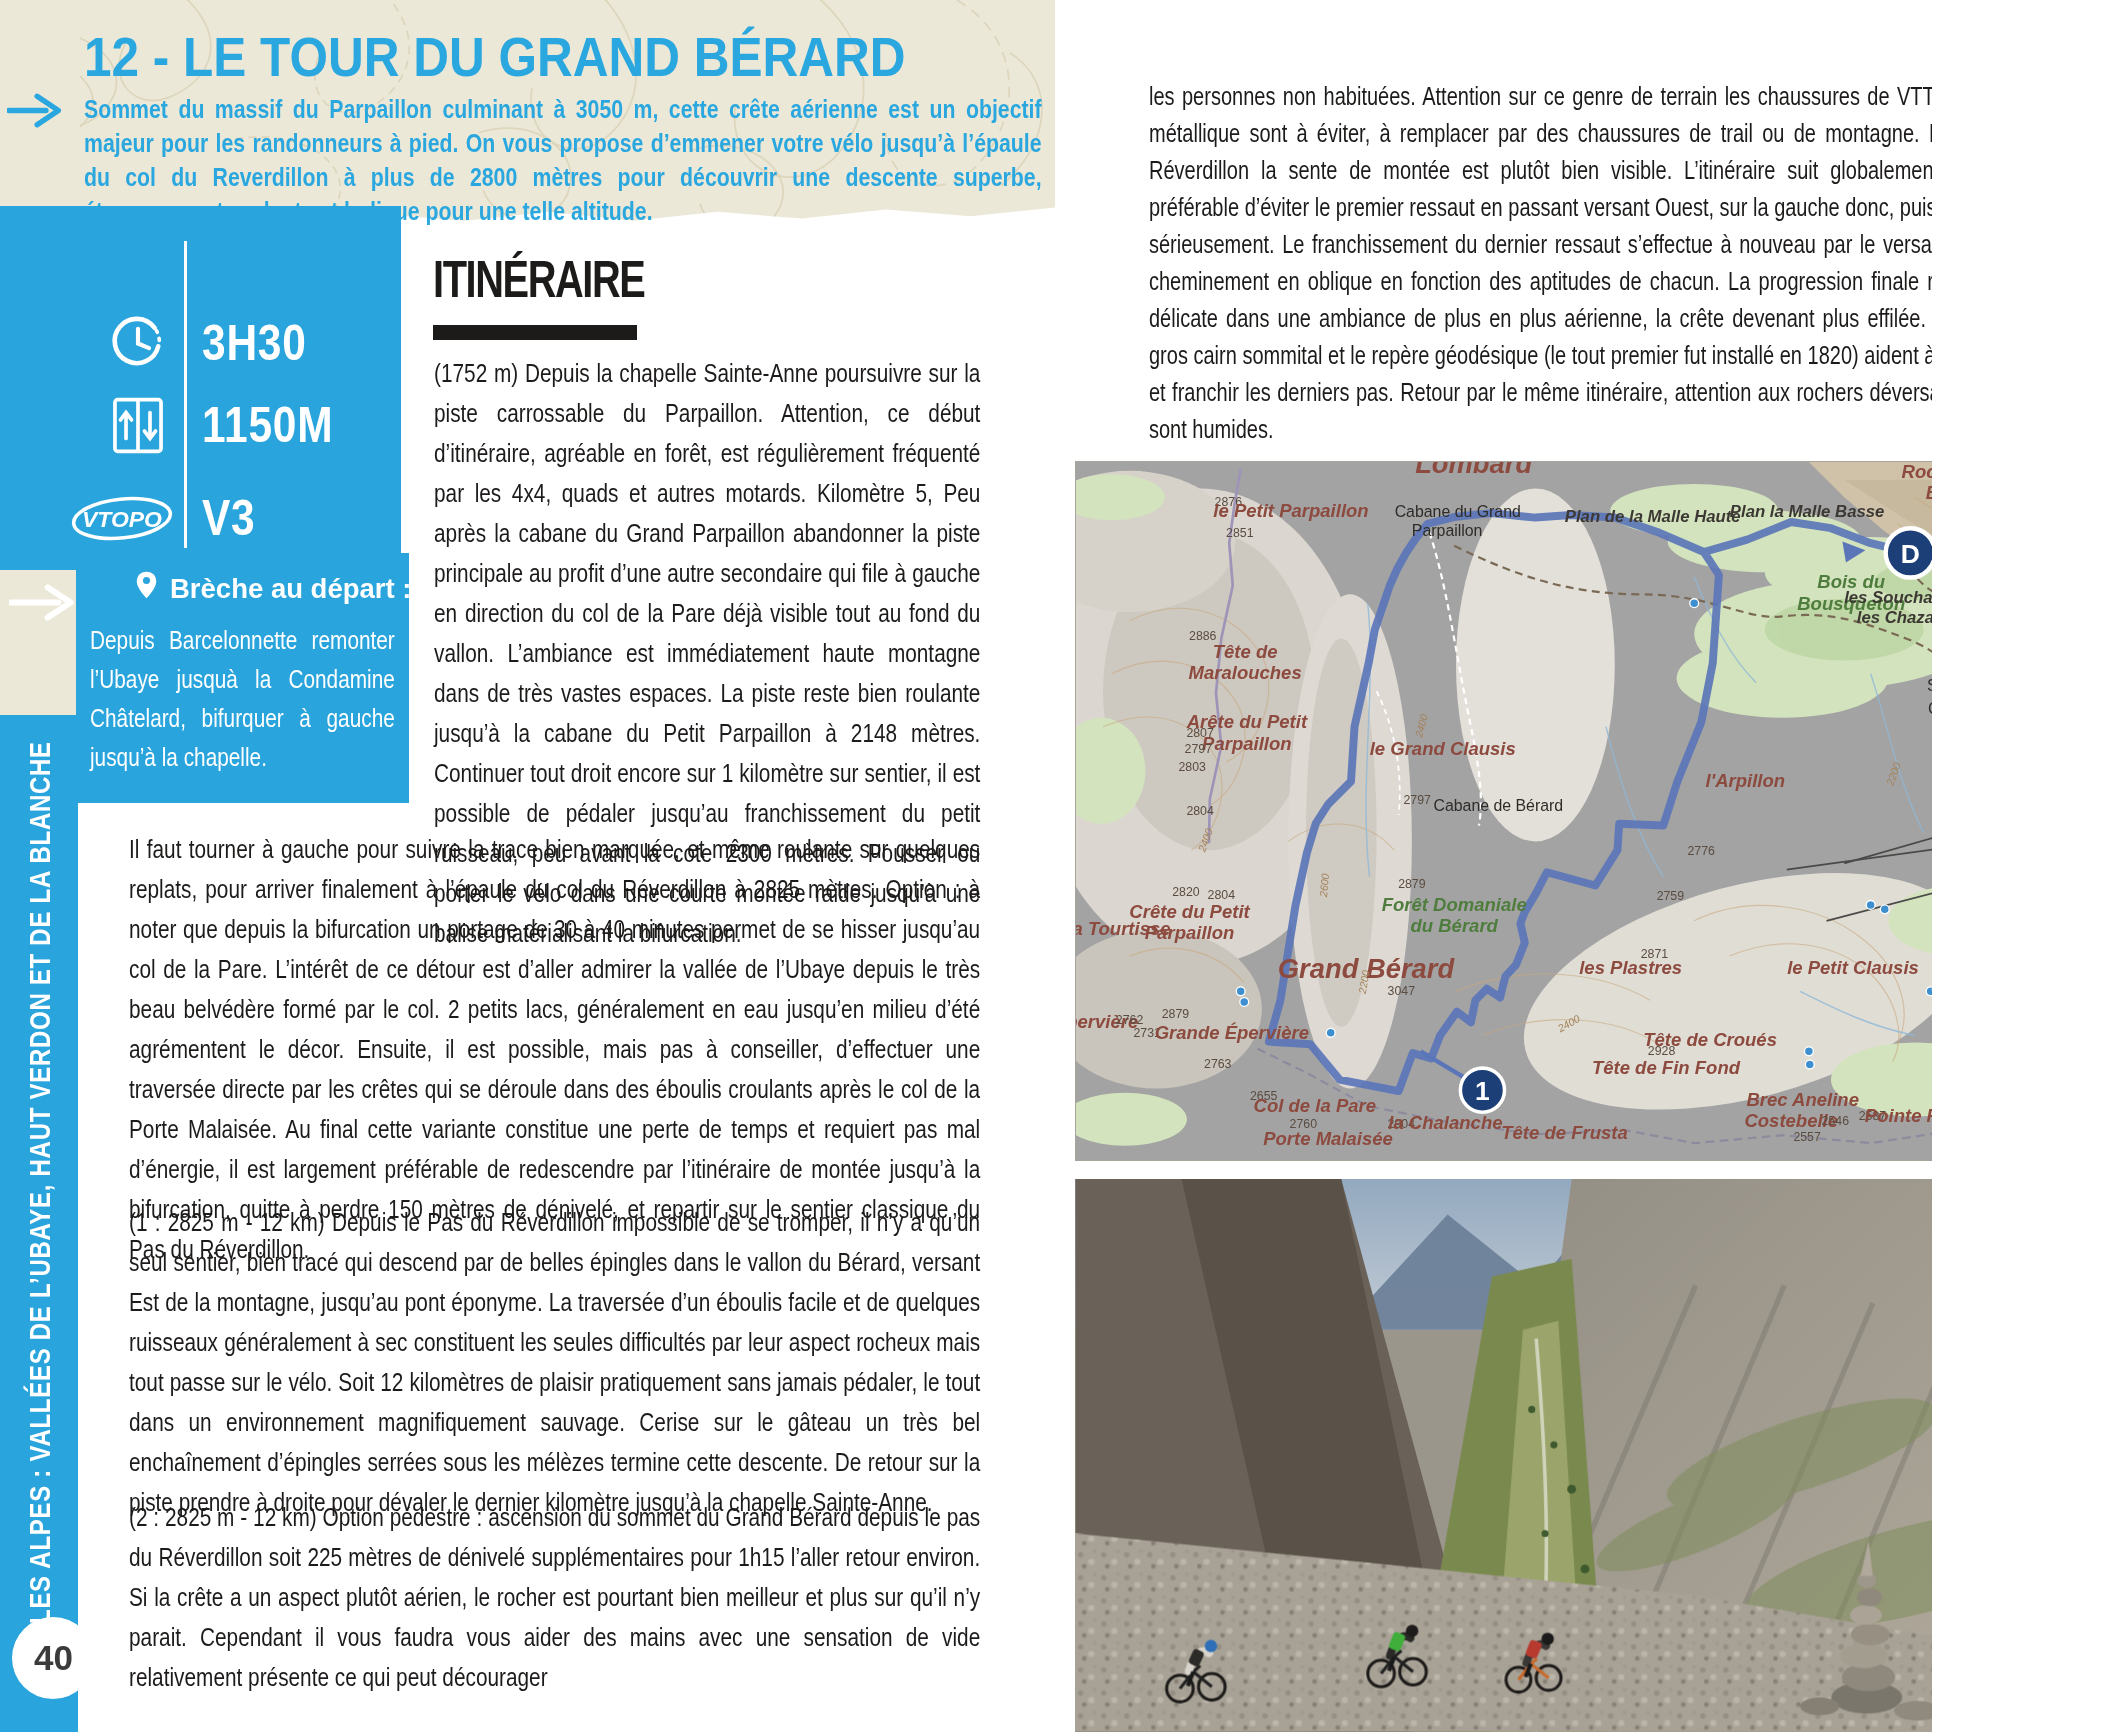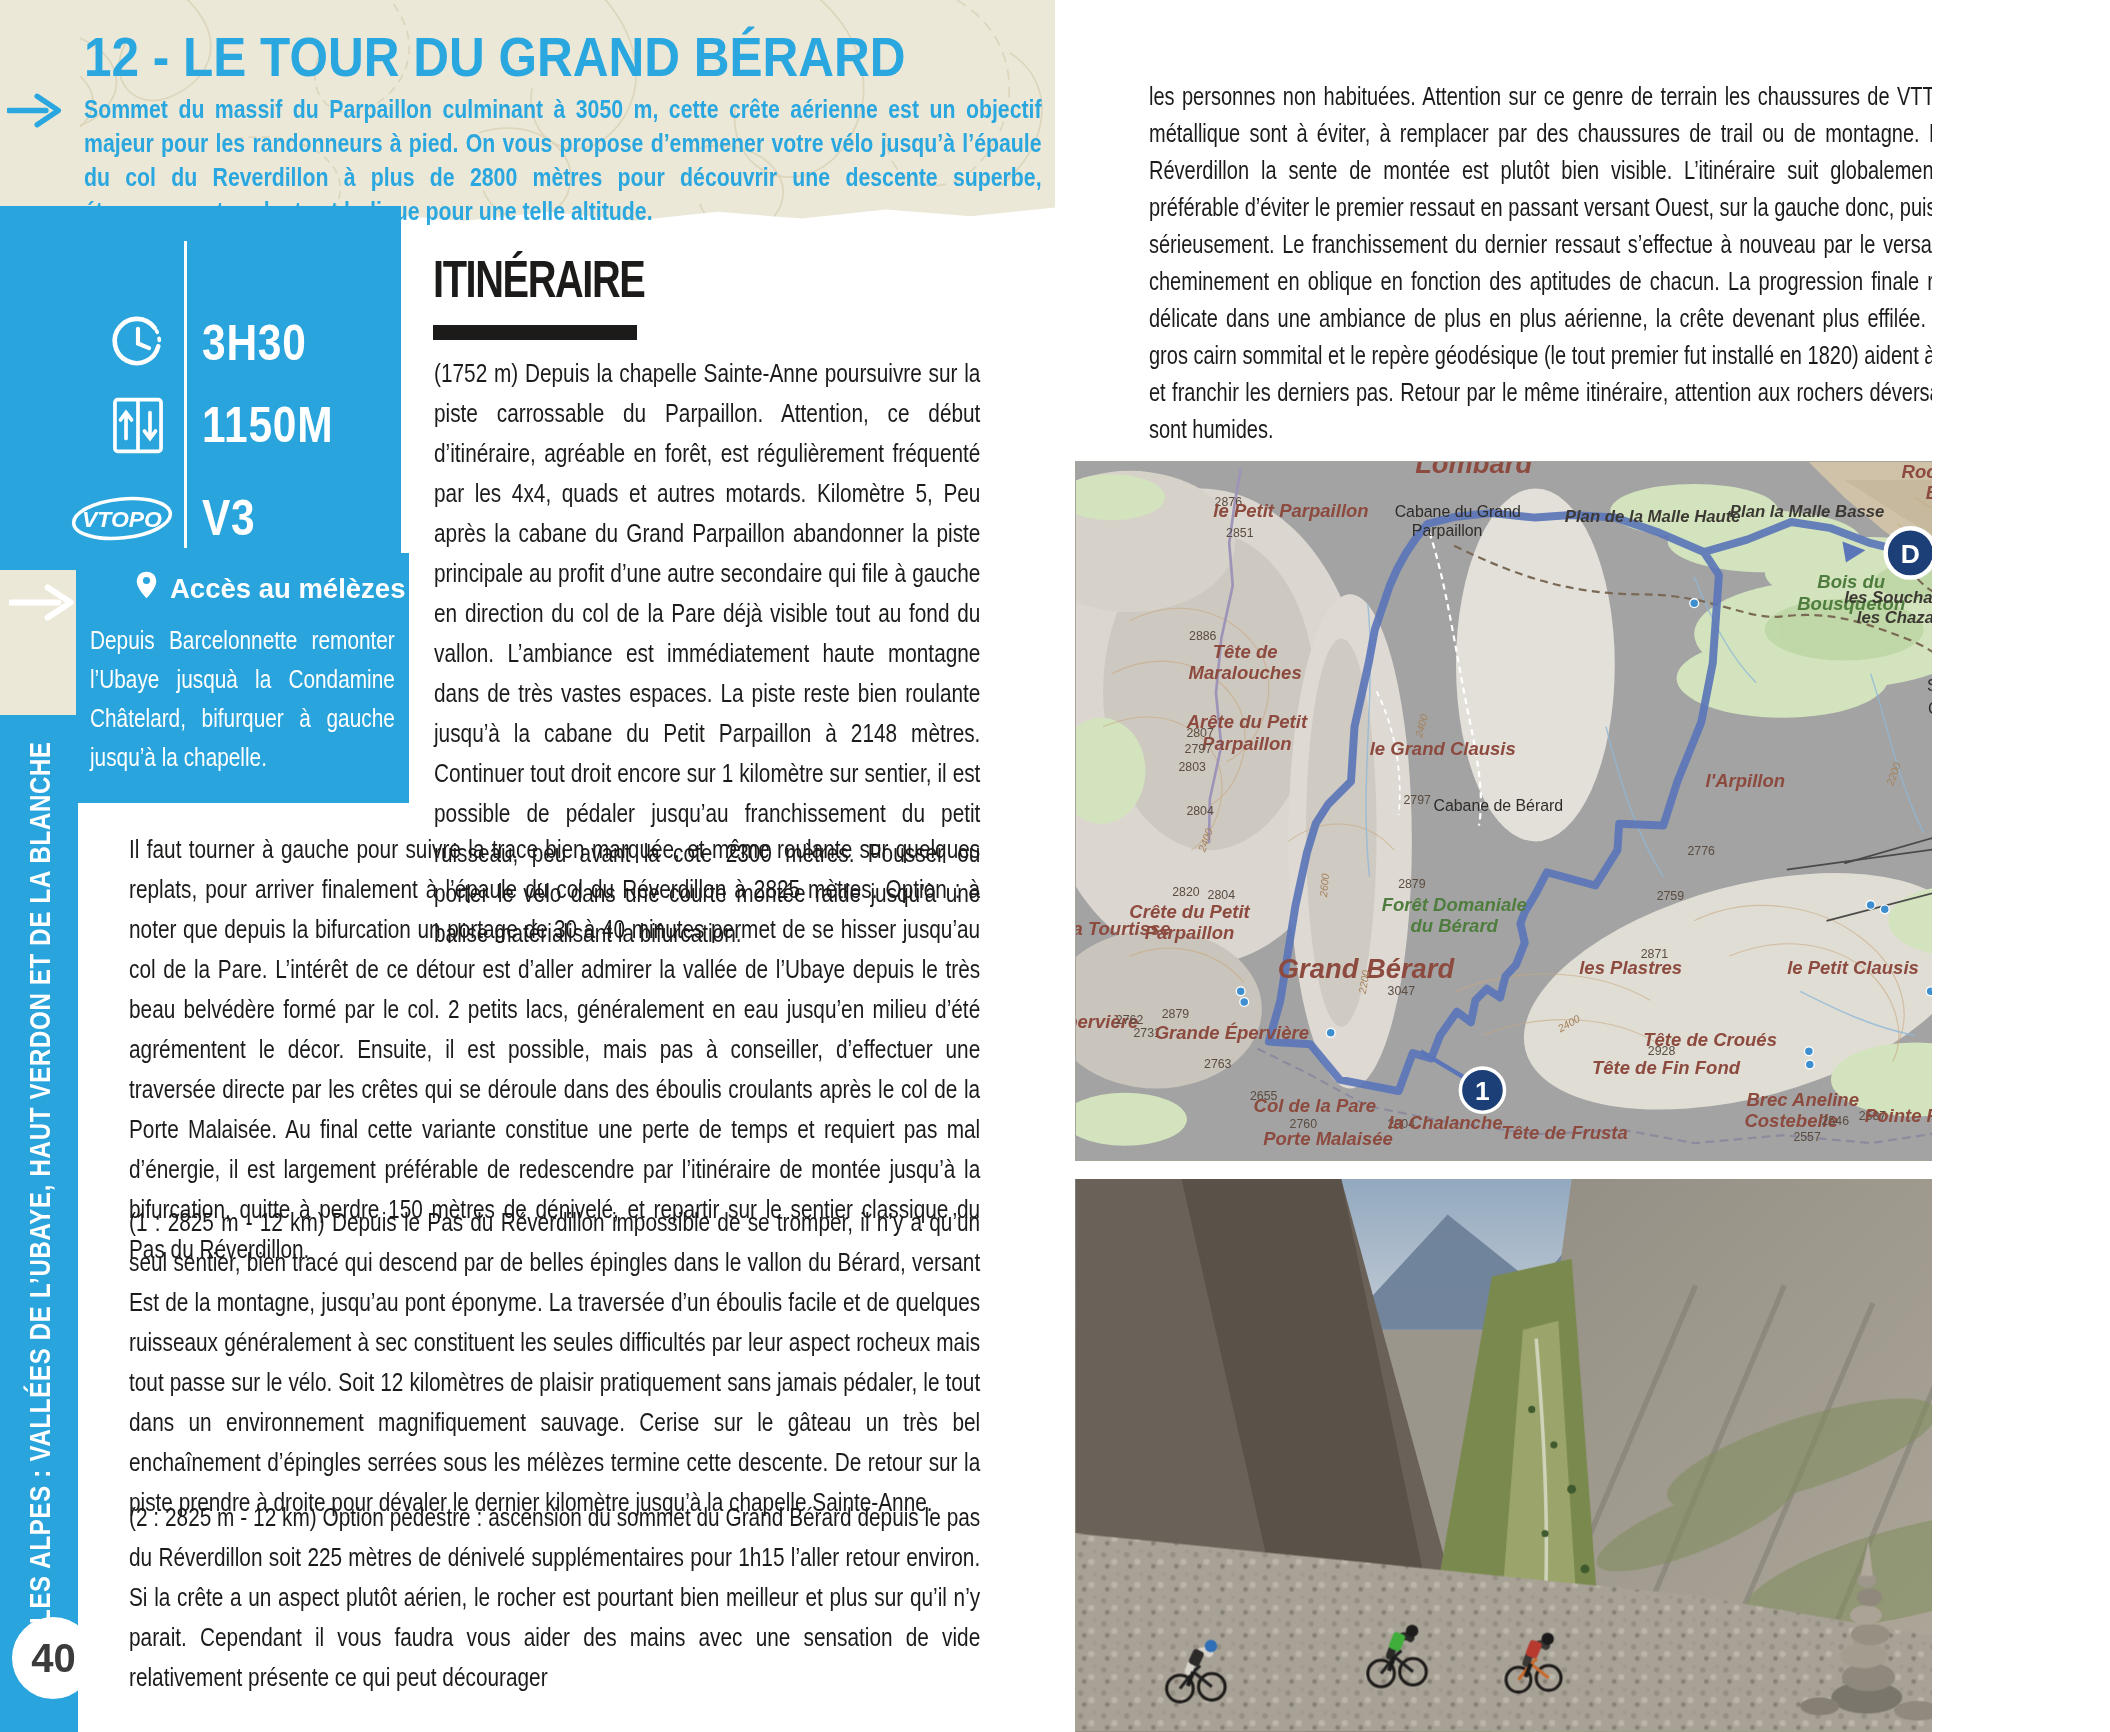--- a/index.html
+++ b/index.html
@@ -37,21 +37,21 @@
   #col-text{left:434px;top:353px;width:683px;}
   #para-full{left:129px;top:829px;width:1064px;}
   #para-1{left:129px;top:1202px;width:1064px;}
   #para-2{left:129px;top:1497px;width:1064px;}
   
   #side-strip{left:0;top:715px;width:78px;height:1018px;background:#29a4dc;}
   #side-vtext{left:23px;top:1624px;transform:rotate(-90deg) scaleX(.8);transform-origin:0 0;
     white-space:nowrap;font-size:30px;font-weight:bold;color:#ffffff;letter-spacing:0.9px;}
   .page-badge{border-radius:50%;display:flex;align-items:center;justify-content:center;
     font-weight:bold;}
-  #badge-40{left:12.4px;top:1617px;width:82px;height:82px;background:#ffffff;color:#3b3b3b;font-size:40px;}
+  #badge-40{left:12.4px;top:1617px;width:82px;height:82px;background:#ffffff;color:#3b3b3b;font-size:35px;}
   #badge-41{left:2024px;top:1628px;width:69px;height:80px;background:#2aa7df;color:#fff;font-size:32px;}
   
   #right-body{left:1149px;top:78px;width:1175px;font-size:25px;line-height:37px;}
   #map-wrap{left:1075px;top:461px;width:1011px;height:700px;border:1.8px solid #a8a49b;box-sizing:border-box;background:#a3a3a3;}
   #photo-wrap{left:1075px;top:1179px;width:1011px;height:553px;}
   
   .ml{text-anchor:middle;font-family:"Liberation Sans",sans-serif;}
   .peak{fill:#8d4a3f;font-style:italic;font-weight:bold;font-size:21px;}
   .peak-big{fill:#8d4a3f;font-style:italic;font-weight:bold;font-size:31px;}
   .forest{fill:#4f7d3e;font-style:italic;font-weight:bold;font-size:21px;}
@@ -138,21 +138,21 @@
     <g stroke="#ffffff" stroke-width="7" fill="none" stroke-linecap="round" stroke-linejoin="round">
       <line x1="2" y1="23" x2="56" y2="23"></line>
         <polyline points="44,6 70,23 44,40"></polyline>
     </g>
   </svg>
   <div class="abs blue-box" id="acces-box"></div>
   <svg class="abs" id="acces-pin" width="23" height="30" viewBox="0 0 26 34">
     <path d="M13,2 C6,2 2,7 2,13 C2,21 13,32 13,32 C13,32 24,21 24,13 C24,7 20,2 13,2 Z" fill="#fff"></path>
     <circle cx="13" cy="12" r="4" fill="#29a4dc"></circle>
   </svg>
-  <div class="abs" id="acces-heading" style="left:170px;">Accès au mélèzes :</div>
+  <div class="abs" id="acces-heading" style="left:170px;">Brèche au départ :</div>
   <div class="abs" id="acces-body">Depuis Barcelonnette remonter l’Ubaye jusquà la Condamine Châtelard, bifurquer à gauche jusqu’à la chapelle.</div>
 
   <div class="abs" id="itin-heading">ITINÉRAIRE</div>
   <div class="abs" id="itin-bar"></div>
   <div class="abs body-txt" id="col-text">(1752 m) Depuis la chapelle Sainte-Anne poursuivre sur la piste carrossable du Parpaillon. Attention, ce début d’itinéraire, agréable en forêt, est régulièrement fréquenté par les 4x4, quads et autres motards. Kilomètre 5, Peu après la cabane du Grand Parpaillon abandonner la piste principale au profit d’une autre secondaire qui file à gauche en direction du col de la Pare déjà visible tout au fond du vallon. L’ambiance est immédiatement haute montagne dans de très vastes espaces. La piste reste bien roulante jusqu’à la cabane du Petit Parpaillon à 2148 mètres. Continuer tout droit encore sur 1 kilomètre sur sentier, il est possible de pédaler jusqu’au franchissement du petit ruisseau, peu avant la cote 2300 mètres. Pousser ou porter le vélo dans une courte montée raide jusqu’à une balise matérialisant la bifurcation.</div>
   <div class="abs body-txt" id="para-full">Il faut tourner à gauche pour suivre la trace bien marquée, et même roulante sur quelques replats, pour arriver finalement à l’épaule du col du Réverdillon à 2825 mètres. Option : à noter que depuis la bifurcation un portage de 30 à 40 minutes permet de se hisser jusqu’au col de la Pare. L’intérêt de ce détour est d’aller admirer la vallée de l’Ubaye depuis le très beau belvédère formé par le col. 2 petits lacs, généralement en eau jusqu’en milieu d’été agrémentent le décor. Ensuite, il est possible, mais pas à conseiller, d’effectuer une traversée directe par les crêtes qui se déroule dans des éboulis croulants après le col de la Porte Malaisée. Au final cette variante constitue une perte de temps et requiert pas mal d’énergie, il est largement préférable de redescendre par l’itinéraire de montée jusqu’à la bifurcation, quitte à perdre 150 mètres de dénivelé, et repartir sur le sentier classique du Pas du Réverdillon.</div>
   <div class="abs body-txt" id="para-1">(1 : 2825 m - 12 km) Depuis le Pas du Réverdillon impossible de se tromper, il n’y a qu’un seul sentier, bien tracé qui descend par de belles épingles dans le vallon du Bérard, versant Est de la montagne, jusqu’au pont éponyme. La traversée d’un éboulis facile et de quelques ruisseaux généralement à sec constituent les seules difficultés par leur aspect rocheux mais tout passe sur le vélo. Soit 12 kilomètres de plaisir pratiquement sans jamais pédaler, le tout dans un environnement magnifiquement sauvage. Cerise sur le gâteau un très bel enchaînement d’épingles serrées sous les mélèzes termine cette descente. De retour sur la piste prendre à droite pour dévaler le dernier kilomètre jusqu’à la chapelle Sainte-Anne.</div>
   <div class="abs body-txt" id="para-2">(2 : 2825 m - 12 km) Option pédestre : ascension du sommet du Grand Bérard depuis le pas du Réverdillon soit 225 mètres de dénivelé supplémentaires pour 1h15 l’aller retour environ. Si la crête a un aspect plutôt aérien, le rocher est pourtant bien meilleur et plus sur qu’il n’y parait. Cependant il vous faudra vous aider des mains avec une sensation de vide relativement présente ce qui peut décourager</div>
 
   <div class="abs" id="side-strip"></div>

